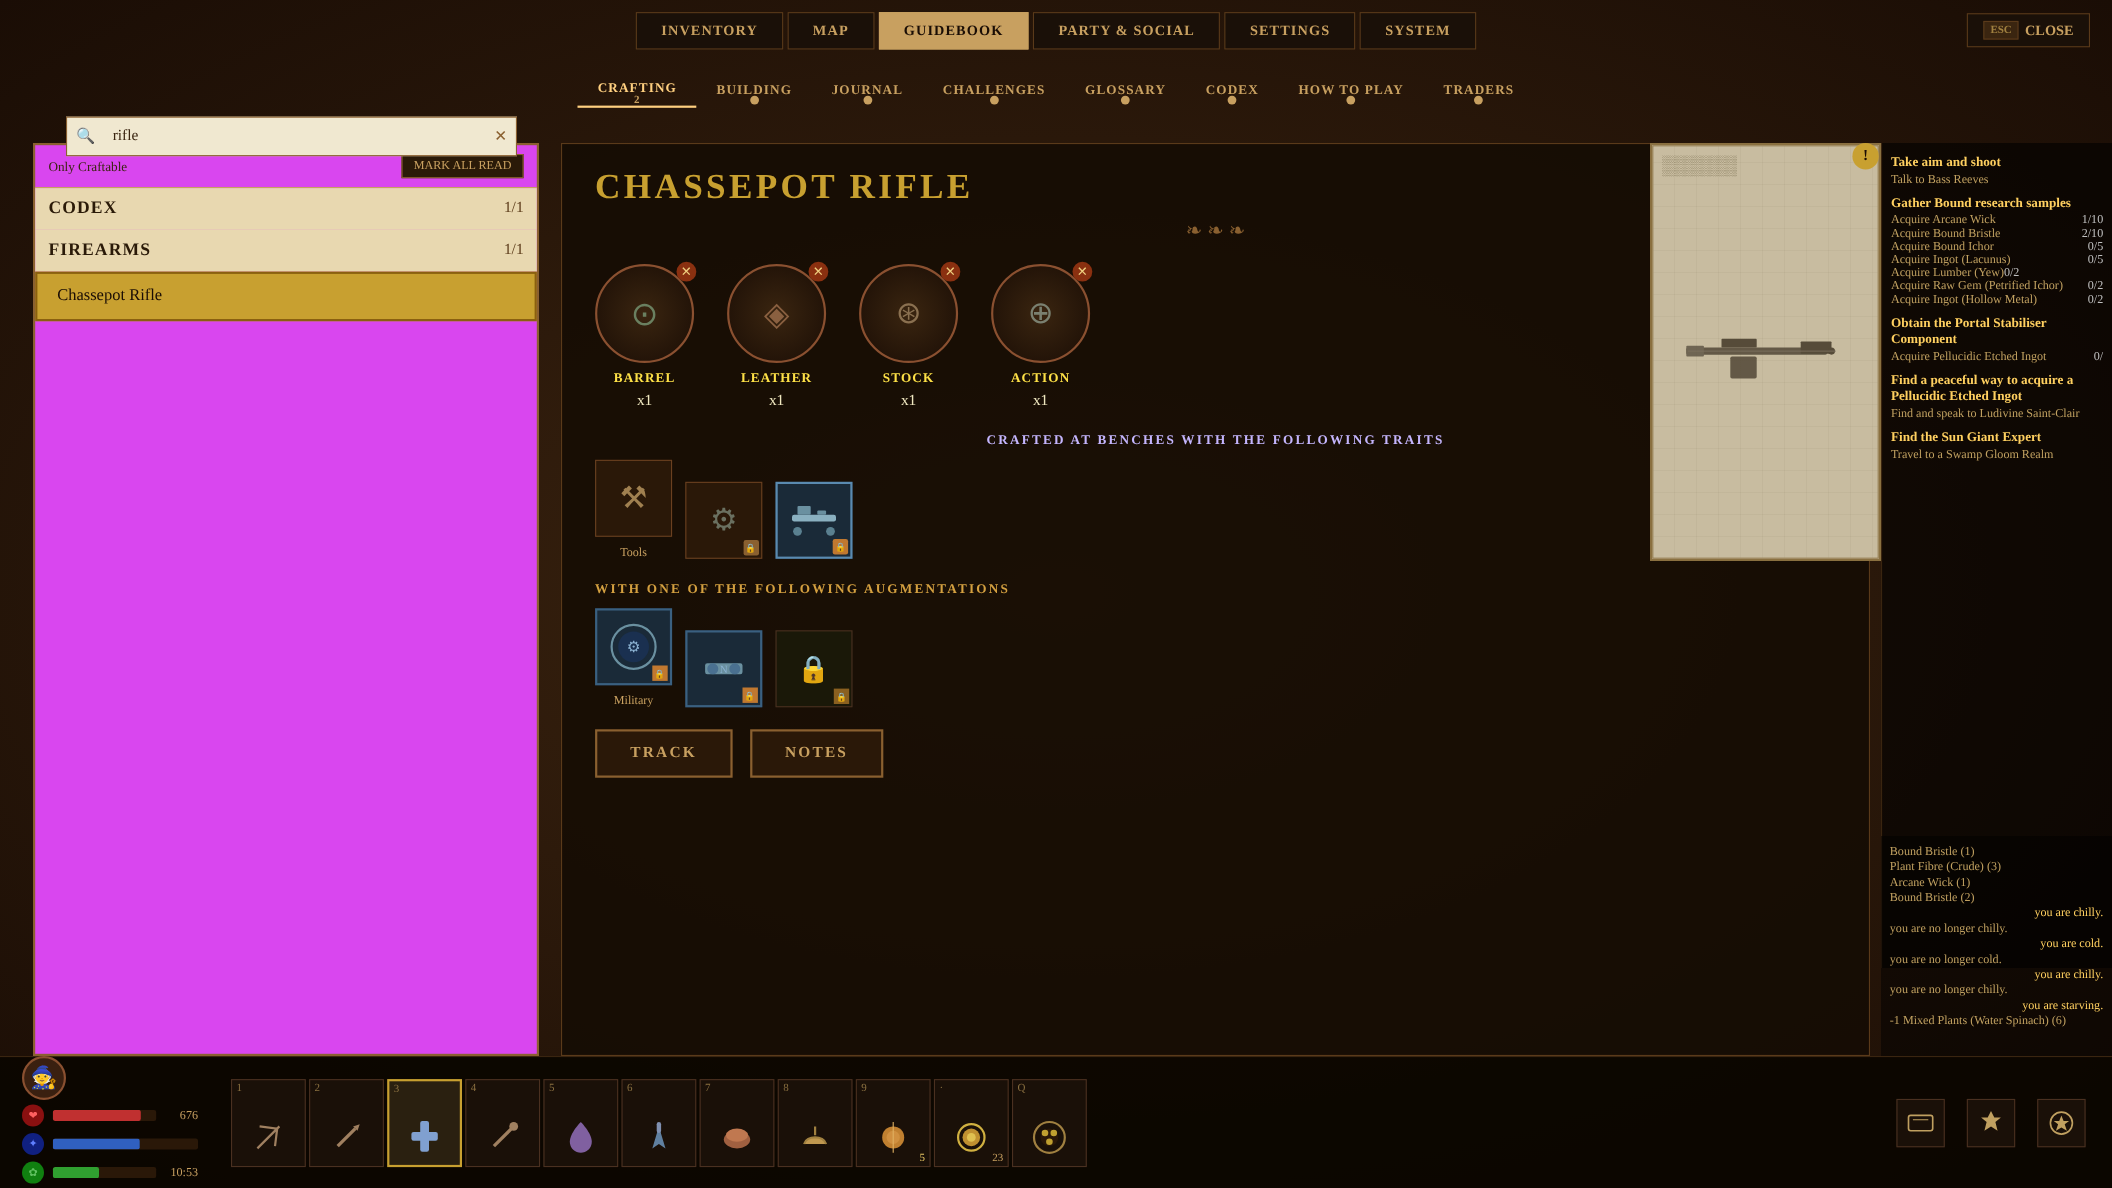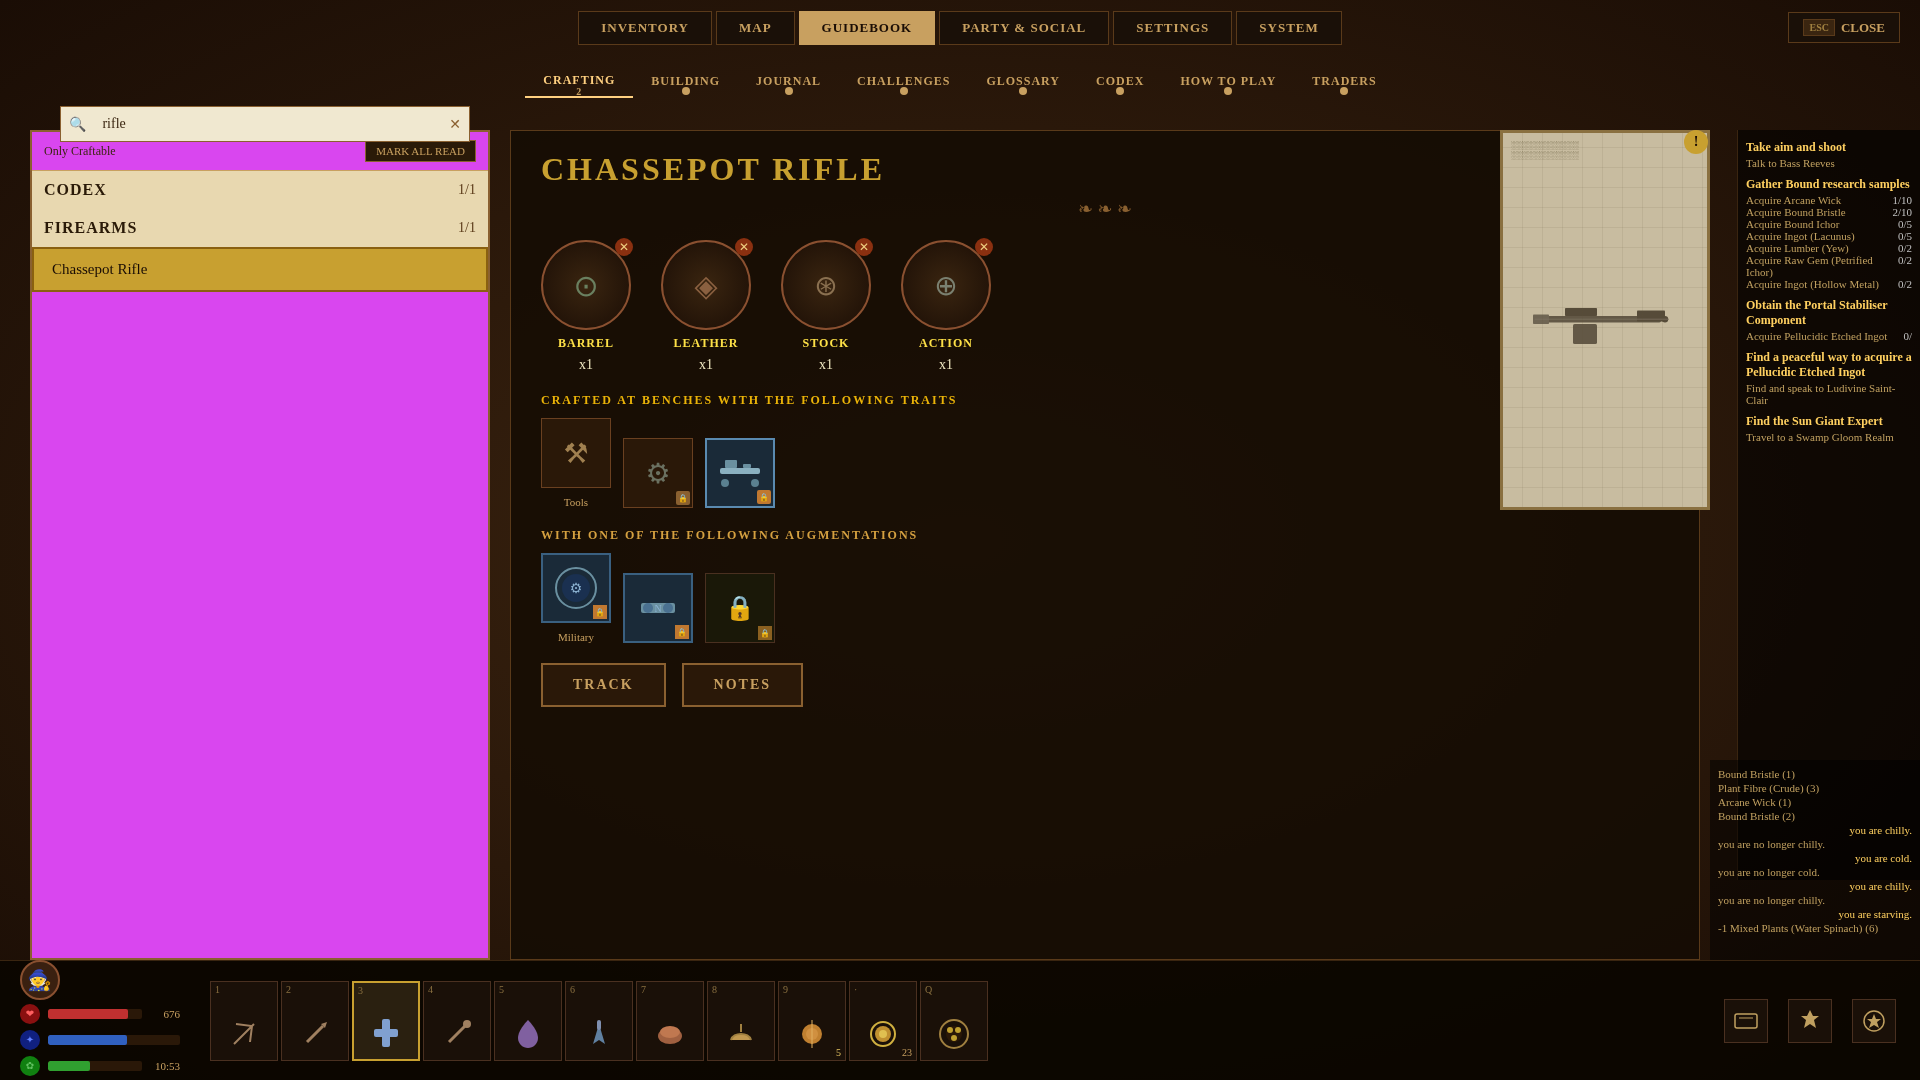--- a/index.html
+++ b/index.html
@@ -308,25 +308,26 @@
       text-transform: uppercase;
     }
 
     .ingredient-qty {
       color: #f0e8c0;
       font-size: 14px;
     }
 
     
     .crafted-at-label {
-      color: #eab308;
+      color: #c4b5fd;
       font-size: 12px;
       font-weight: bold;
       letter-spacing: 2px;
       margin-bottom: 10px;
+      text-align: center;
     }
 
     .bench-row {
       display: flex;
       gap: 12px;
       align-items: flex-end;
       margin-bottom: 20px;
     }
 
     .bench-slot {
@@ -458,21 +459,21 @@
       align-items: center;
       justify-content: center;
       position: relative;
     }
 
     
     .quest-panel {
       position: absolute;
       top: 130px;
       right: 0;
-      width: 183px;
+      width: 210px;
       bottom: 200px;
       background: rgba(0,0,0,0.6);
       border-left: 1px solid #3a2510;
       overflow: hidden;
       padding: 10px 8px;
     }
 
     .quest-item {
       margin-bottom: 8px;
     }
@@ -909,21 +910,21 @@
       <span class="quest-progress">2/10</span>
     </div>
     <div style="display:flex;justify-content:space-between;">
       <span class="quest-sub">Acquire Bound Ichor</span>
       <span class="quest-progress">0/5</span>
     </div>
     <div style="display:flex;justify-content:space-between;align-items:center;">
       <span class="quest-sub">Acquire Ingot (Lacunus)</span>
       <span class="quest-progress">0/5</span>
     </div>
-    <div style="display:flex;justify-content:space-between;font-family:Liberation Serif, serif;">
+    <div style="display:flex;justify-content:flex-start;font-family:Liberation Serif, serif;">
       <span class="quest-sub">Acquire Lumber (Yew)</span>
       <span class="quest-progress">0/2</span>
     </div>
     <div style="display:flex;justify-content:space-between;">
       <span class="quest-sub">Acquire Raw Gem (Petrified Ichor)</span>
       <span class="quest-progress">0/2</span>
     </div>
     <div style="display:flex;justify-content:space-between;">
       <span class="quest-sub">Acquire Ingot (Hollow Metal)</span>
       <span class="quest-progress">0/2</span>

